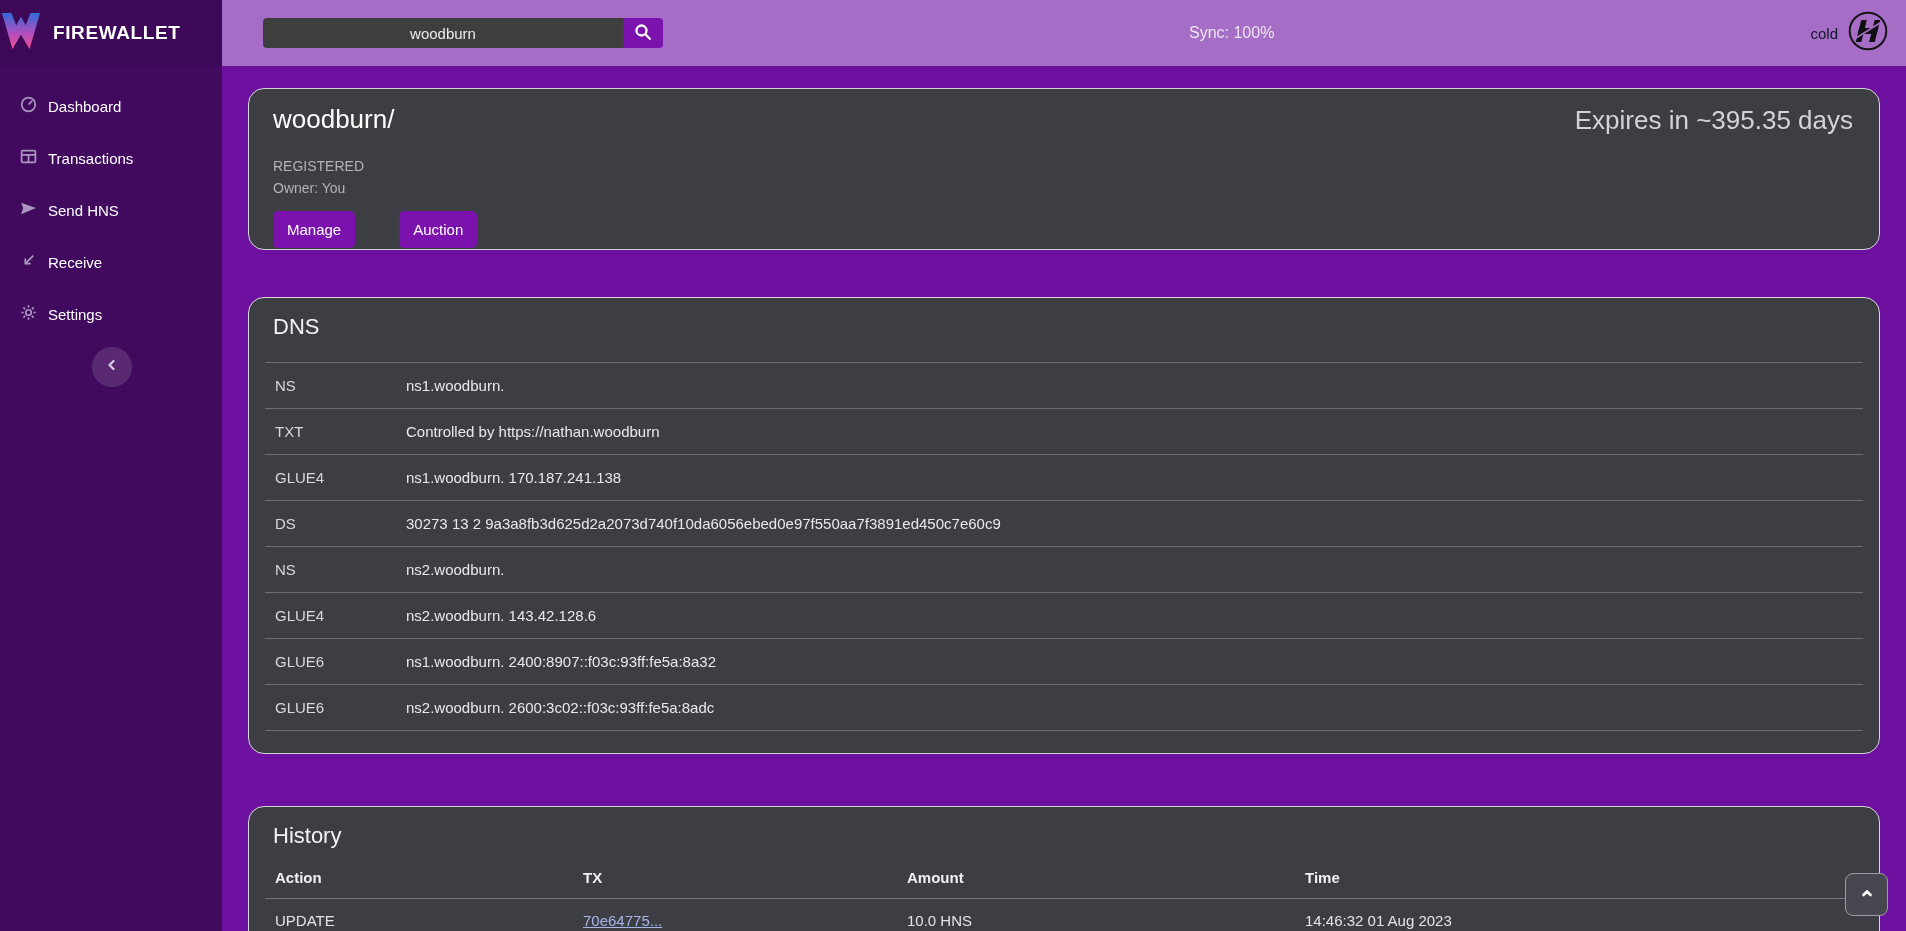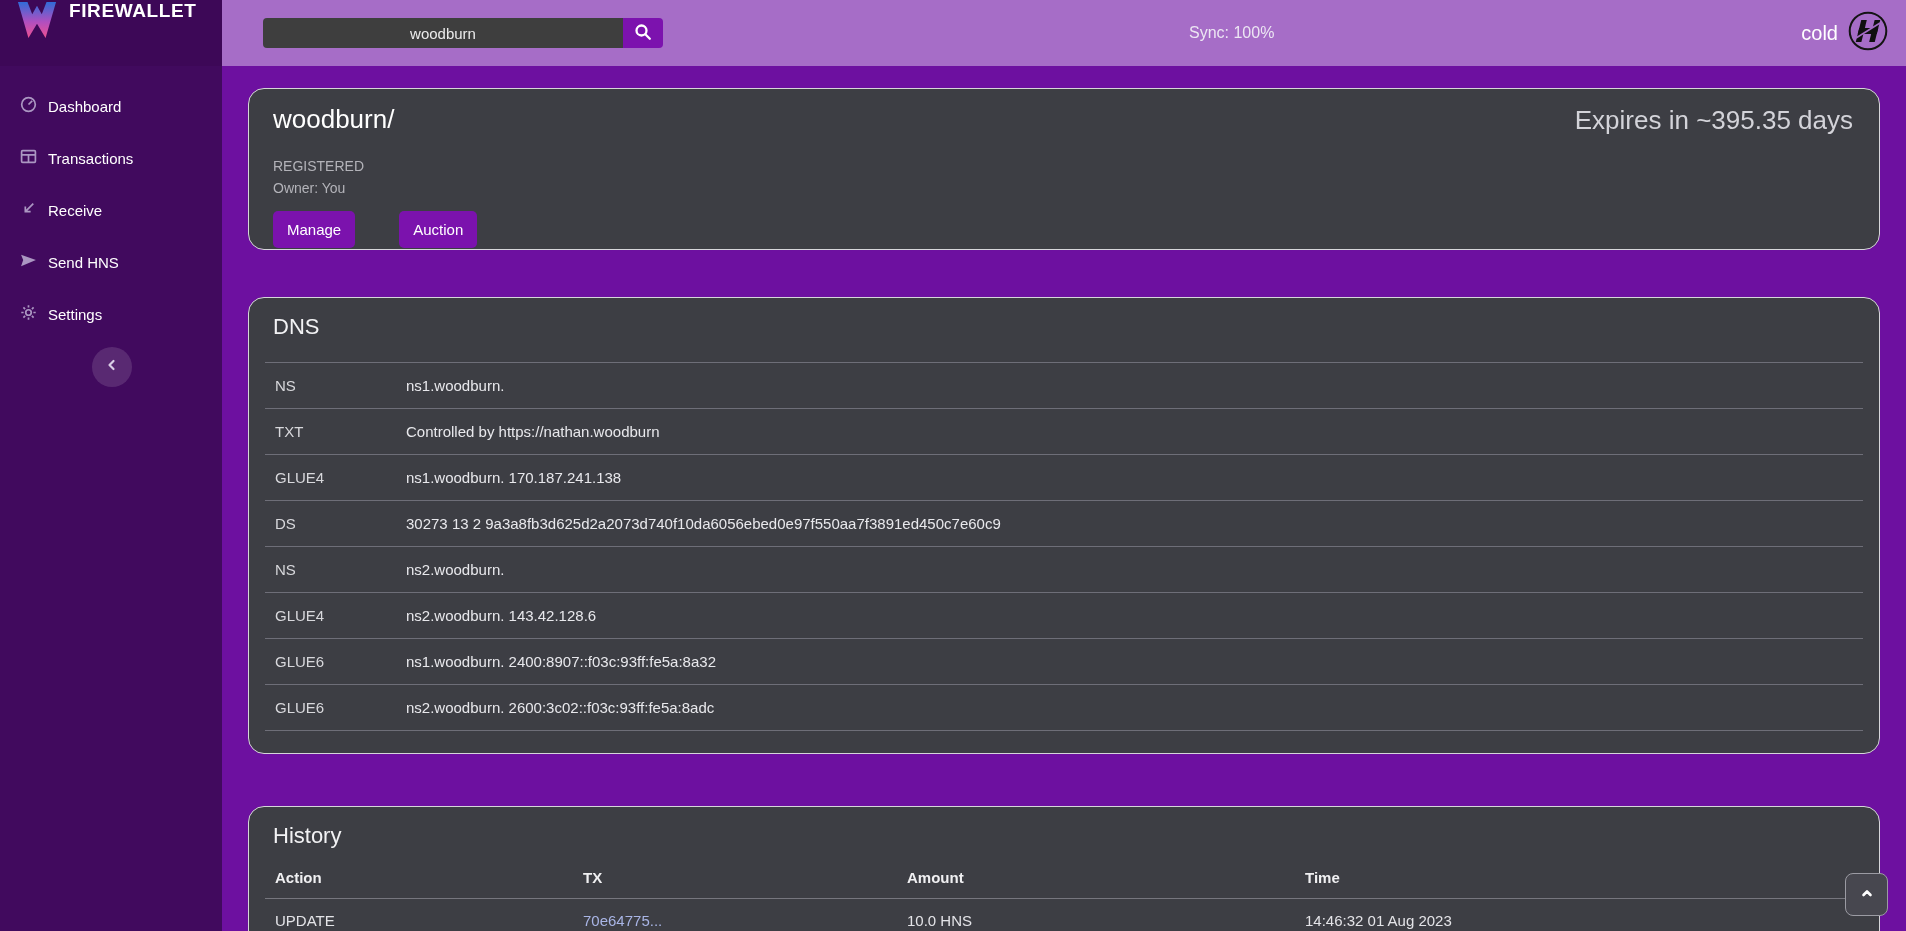--- a/index.html
+++ b/index.html
@@ -9,21 +9,21 @@
     font-family:"Liberation Sans", sans-serif;
     position:relative;
   }
 
   
   .sidebar {
     position:fixed; left:0; top:0; width:222px; height:931px;
     background:#410a5e; z-index:6;
   }
   .sidebar-header {
-    height:66px; display:flex; align-items:flex-start; padding-left:16px; gap:11px;
+    height:66px; display:flex; align-items:center; gap:11px;
     background:#3d0857;
   }
   .brand-name { color:#ffffff; font-weight:bold; font-size:19px; letter-spacing:.6px; }
   .nav { padding-top:14px; }
   .nav-item {
     display:flex; align-items:center; gap:11px; height:52px; padding-left:20px;
     color:#ffffff; font-size:15px; cursor:pointer;
   }
   .nav-item svg { flex:0 0 auto; }
   .collapse-btn {
@@ -45,21 +45,21 @@
     text-align:center;
   }
   .search-btn {
     width:40px; background:#7c12ae; border:none; border-radius:0 4px 4px 0;
     display:flex; align-items:center; justify-content:center; cursor:pointer;
   }
   .sync-status { position:absolute; left:967px; top:0; height:66px; display:flex; align-items:center;
     color:#ece6f3; font-size:16px; }
   .wallet-indicator { position:absolute; right:18px; top:0; height:66px;
     display:flex; align-items:center; gap:10px; }
-  .wallet-label { color:#ffffff; font-size:20px; }
+  .wallet-label { color:#0f172a; font-size:15px; }
 
   
   .main { position:absolute; left:222px; top:66px; right:0; padding:22px 26px; }
   .card {
     background:#3d3e44; border:1px solid #d6d6da; border-radius:16px;
     color:#e3e3e7;
   }
 
   
   .name-card { height:162px; padding:12px 24px; position:relative; }
@@ -85,21 +85,21 @@
 
   
   .history-card { margin-top:52px; padding:16px 16px 0; height:250px; }
   .history-table { width:100%; border-collapse:collapse; margin-top:8px; }
   .history-table th {
     text-align:left; font-size:15px; color:#f0f0f2; font-weight:bold; padding:12px 10px;
   }
   .history-table tr { border-bottom:1px solid #76767e; }
   .history-table td { font-size:15px; padding:13px 10px; color:#e4e4e8; }
   .col-action { width:308px; } .col-tx { width:324px; } .col-amount { width:398px; }
-  .tx-link { color:#a9b5e6; cursor:pointer; }
+  .tx-link { color:#a9b5e6; text-decoration:underline; cursor:pointer; }
 
   
   .scroll-top {
     position:fixed; right:18px; bottom:15px; width:43px; height:43px;
     background:#47474f; border:1px solid #9b9ba3; border-radius:8px;
     display:flex; align-items:center; justify-content:center; cursor:pointer; z-index:10;
   }
 </style>
 </head>
 <body>
@@ -135,33 +135,33 @@
       <span>
         <svg width="17" height="17" viewBox="0 0 16 16" stroke="#ab97c2" fill="none" stroke-width="1.6">
           <rect x="1.5" y="2.5" width="13" height="11" rx="1"></rect>
             <path d="M1.5,6.5 H14.5 M8,6.5 V13.5"></path>
         </svg>
       </span>
       <span>Transactions</span>
     </div>
     <div class="nav-item">
       <span>
-        <svg width="17" height="17" viewBox="0 0 16 16" stroke="#ab97c2" fill="none" stroke-width="1.6">
-          <path d="M12.5,3.5 L5,11 M5,6 V11 H10"></path>
-        </svg>
-      </span>
-      <span>Receive</span>
-    </div>
-    <div class="nav-item">
-      <span>
         <svg width="17" height="17" viewBox="0 0 16 16" fill="#ab97c2">
           <path d="M1,13.5 L15,7.5 L1,2.5 L3,7.5 Z"></path>
         </svg>
       </span>
       <span>Send HNS</span>
+    </div>
+    <div class="nav-item">
+      <span>
+        <svg width="17" height="17" viewBox="0 0 16 16" stroke="#ab97c2" fill="none" stroke-width="1.6">
+          <path d="M12.5,3.5 L5,11 M5,6 V11 H10"></path>
+        </svg>
+      </span>
+      <span>Receive</span>
     </div>
     <div class="nav-item">
       <span>
         <svg width="17" height="17" viewBox="0 0 16 16" stroke="#ab97c2" fill="none" stroke-width="1.6">
           <circle cx="8" cy="8" r="2.6"></circle>
           <path d="M8,1.2 V3.4 M8,12.6 V14.8 M1.2,8 H3.4 M12.6,8 H14.8 M3.2,3.2 L4.8,4.8 M11.2,11.2 L12.8,12.8 M12.8,3.2 L11.2,4.8 M4.8,11.2 L3.2,12.8"></path>
         </svg>
       </span>
       <span>Settings</span>
     </div>

